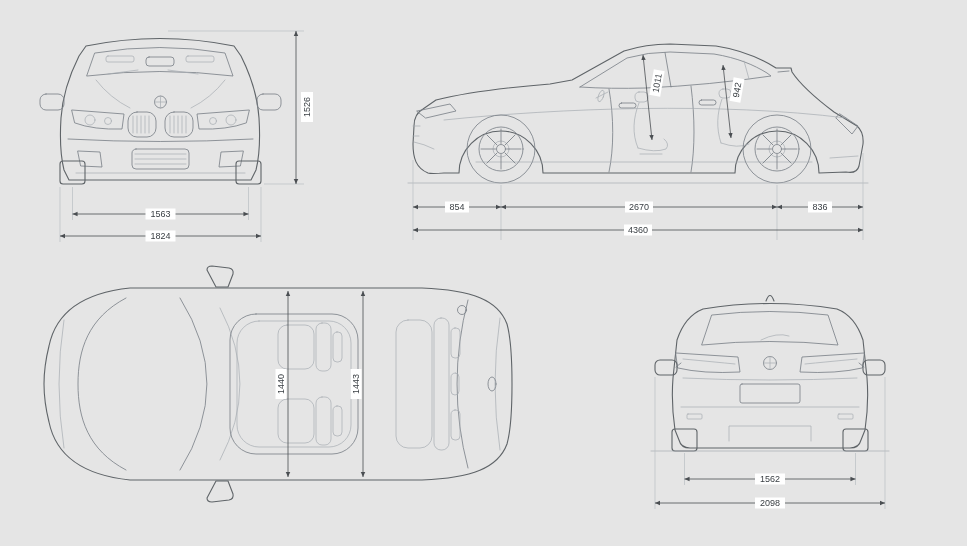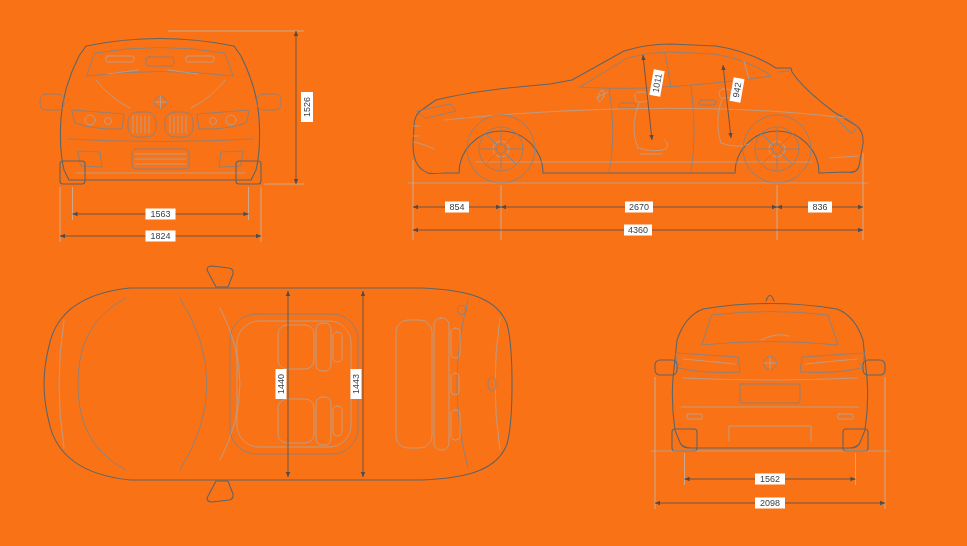--- a/index.html
+++ b/index.html
@@ -1,18 +1,18 @@
 <!DOCTYPE html>
 <html><head>
 <meta charset="utf-8">
 <style>
   html,body{margin:0;padding:0;}
   body{width:967px;height:546px;background:#ffffff;position:relative;
        font-family:"Liberation Sans", sans-serif;}
-  .canvas{position:absolute;inset:0;background:#f97316;}
+  .canvas{position:absolute;inset:0;background:#e5e5e5;}
   svg.view{position:absolute;overflow:visible;}
   .bodyline{fill:none;stroke:#5f6468;stroke-width:1.1;stroke-linejoin:round;stroke-linecap:round;}
   .detail{fill:none;stroke:#7d838a;stroke-width:.85;stroke-linejoin:round;stroke-linecap:round;}
   .light{fill:none;stroke:#a6acb2;stroke-width:.7;stroke-linejoin:round;stroke-linecap:round;}
   .dim{stroke:#4a4e52;stroke-width:.8;fill:none;}
   .ext{stroke:#b9bec3;stroke-width:.7;fill:none;}
   .lblbg{fill:#ffffff;}
   text.lbl{font-size:9px;fill:#3b4045;font-family:"Liberation Sans",sans-serif;}
 </style>
 </head>

